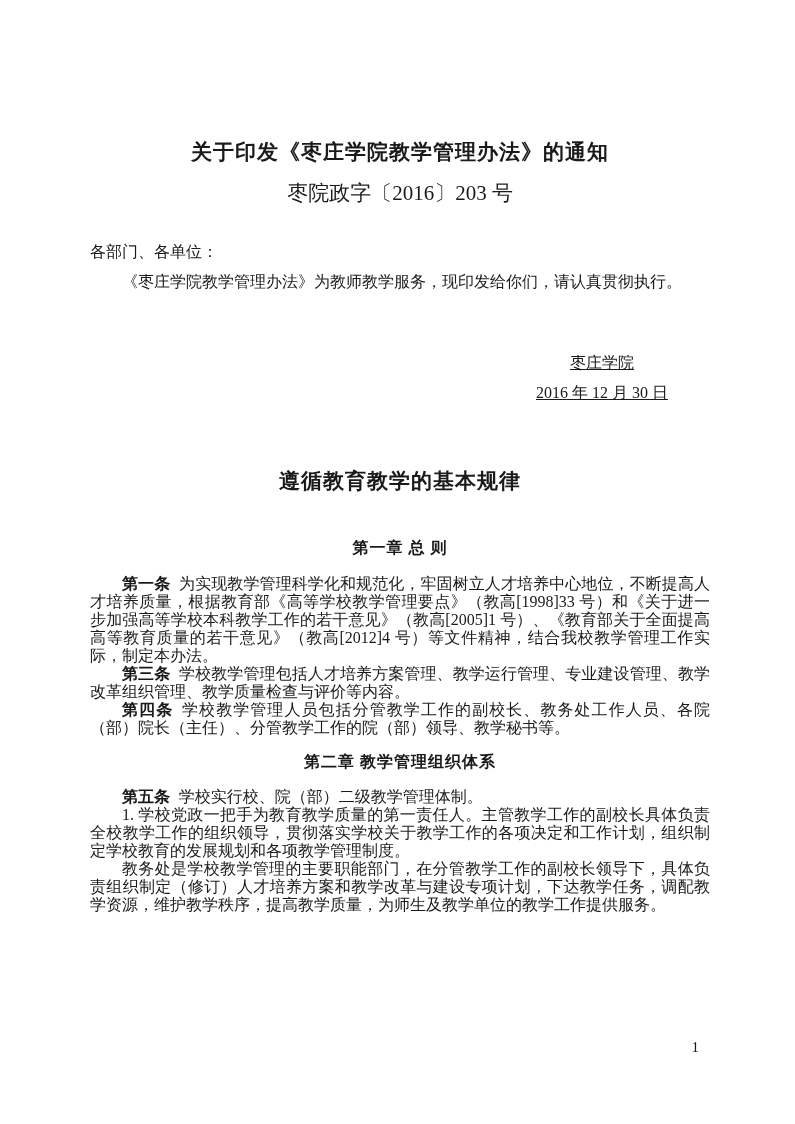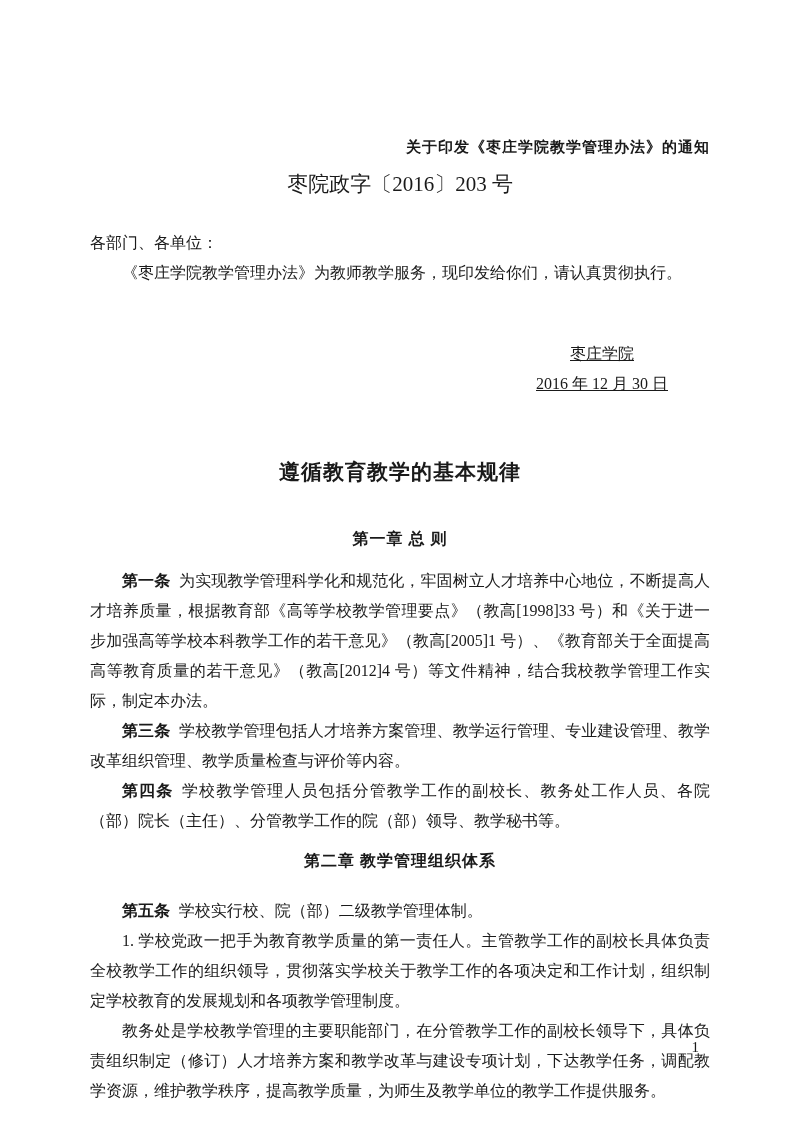--- a/index.html
+++ b/index.html
@@ -11,22 +11,22 @@
     margin: 0 auto;
     background: #ffffff;
     color: #1a1a1a;
     font-family: "Liberation Serif", "DejaVu Serif", serif;
     font-size: 16px;
     padding: 0 85px 0 90px;
     overflow: hidden;
   }
   .notice-title {
     margin-top: 138px;
-    text-align: right;
-    font-size: 15px;
+    text-align: center;
+    font-size: 21px;
     font-weight: bold;
     letter-spacing: 1px;
   }
   .doc-number {
     margin-top: 13px;
     text-align: center;
     font-size: 21px;
   }
   .salutation {
     margin-top: 30px;
@@ -53,30 +53,30 @@
     text-align: center;
     font-size: 21px;
     font-weight: bold;
     letter-spacing: 1px;
   }
   .chapter-heading {
     text-align: center;
     font-weight: bold;
     font-size: 16px;
     margin-top: 15px;
-    margin-bottom: 24px;
+    margin-bottom: 15px;
     letter-spacing: 1px;
   }
   .chapter-heading.first {
     margin-top: 43px;
     margin-bottom: 16px;
   }
   .article {
     text-indent: 2em;
-    line-height: 30px;
+    line-height: 18px;
     text-align: justify;
   }
   .article-label {
     font-weight: bold;
     margin-right: 0.55em;
   }
   .page-number {
     position: absolute;
     right: 96px;
     bottom: 68px;

